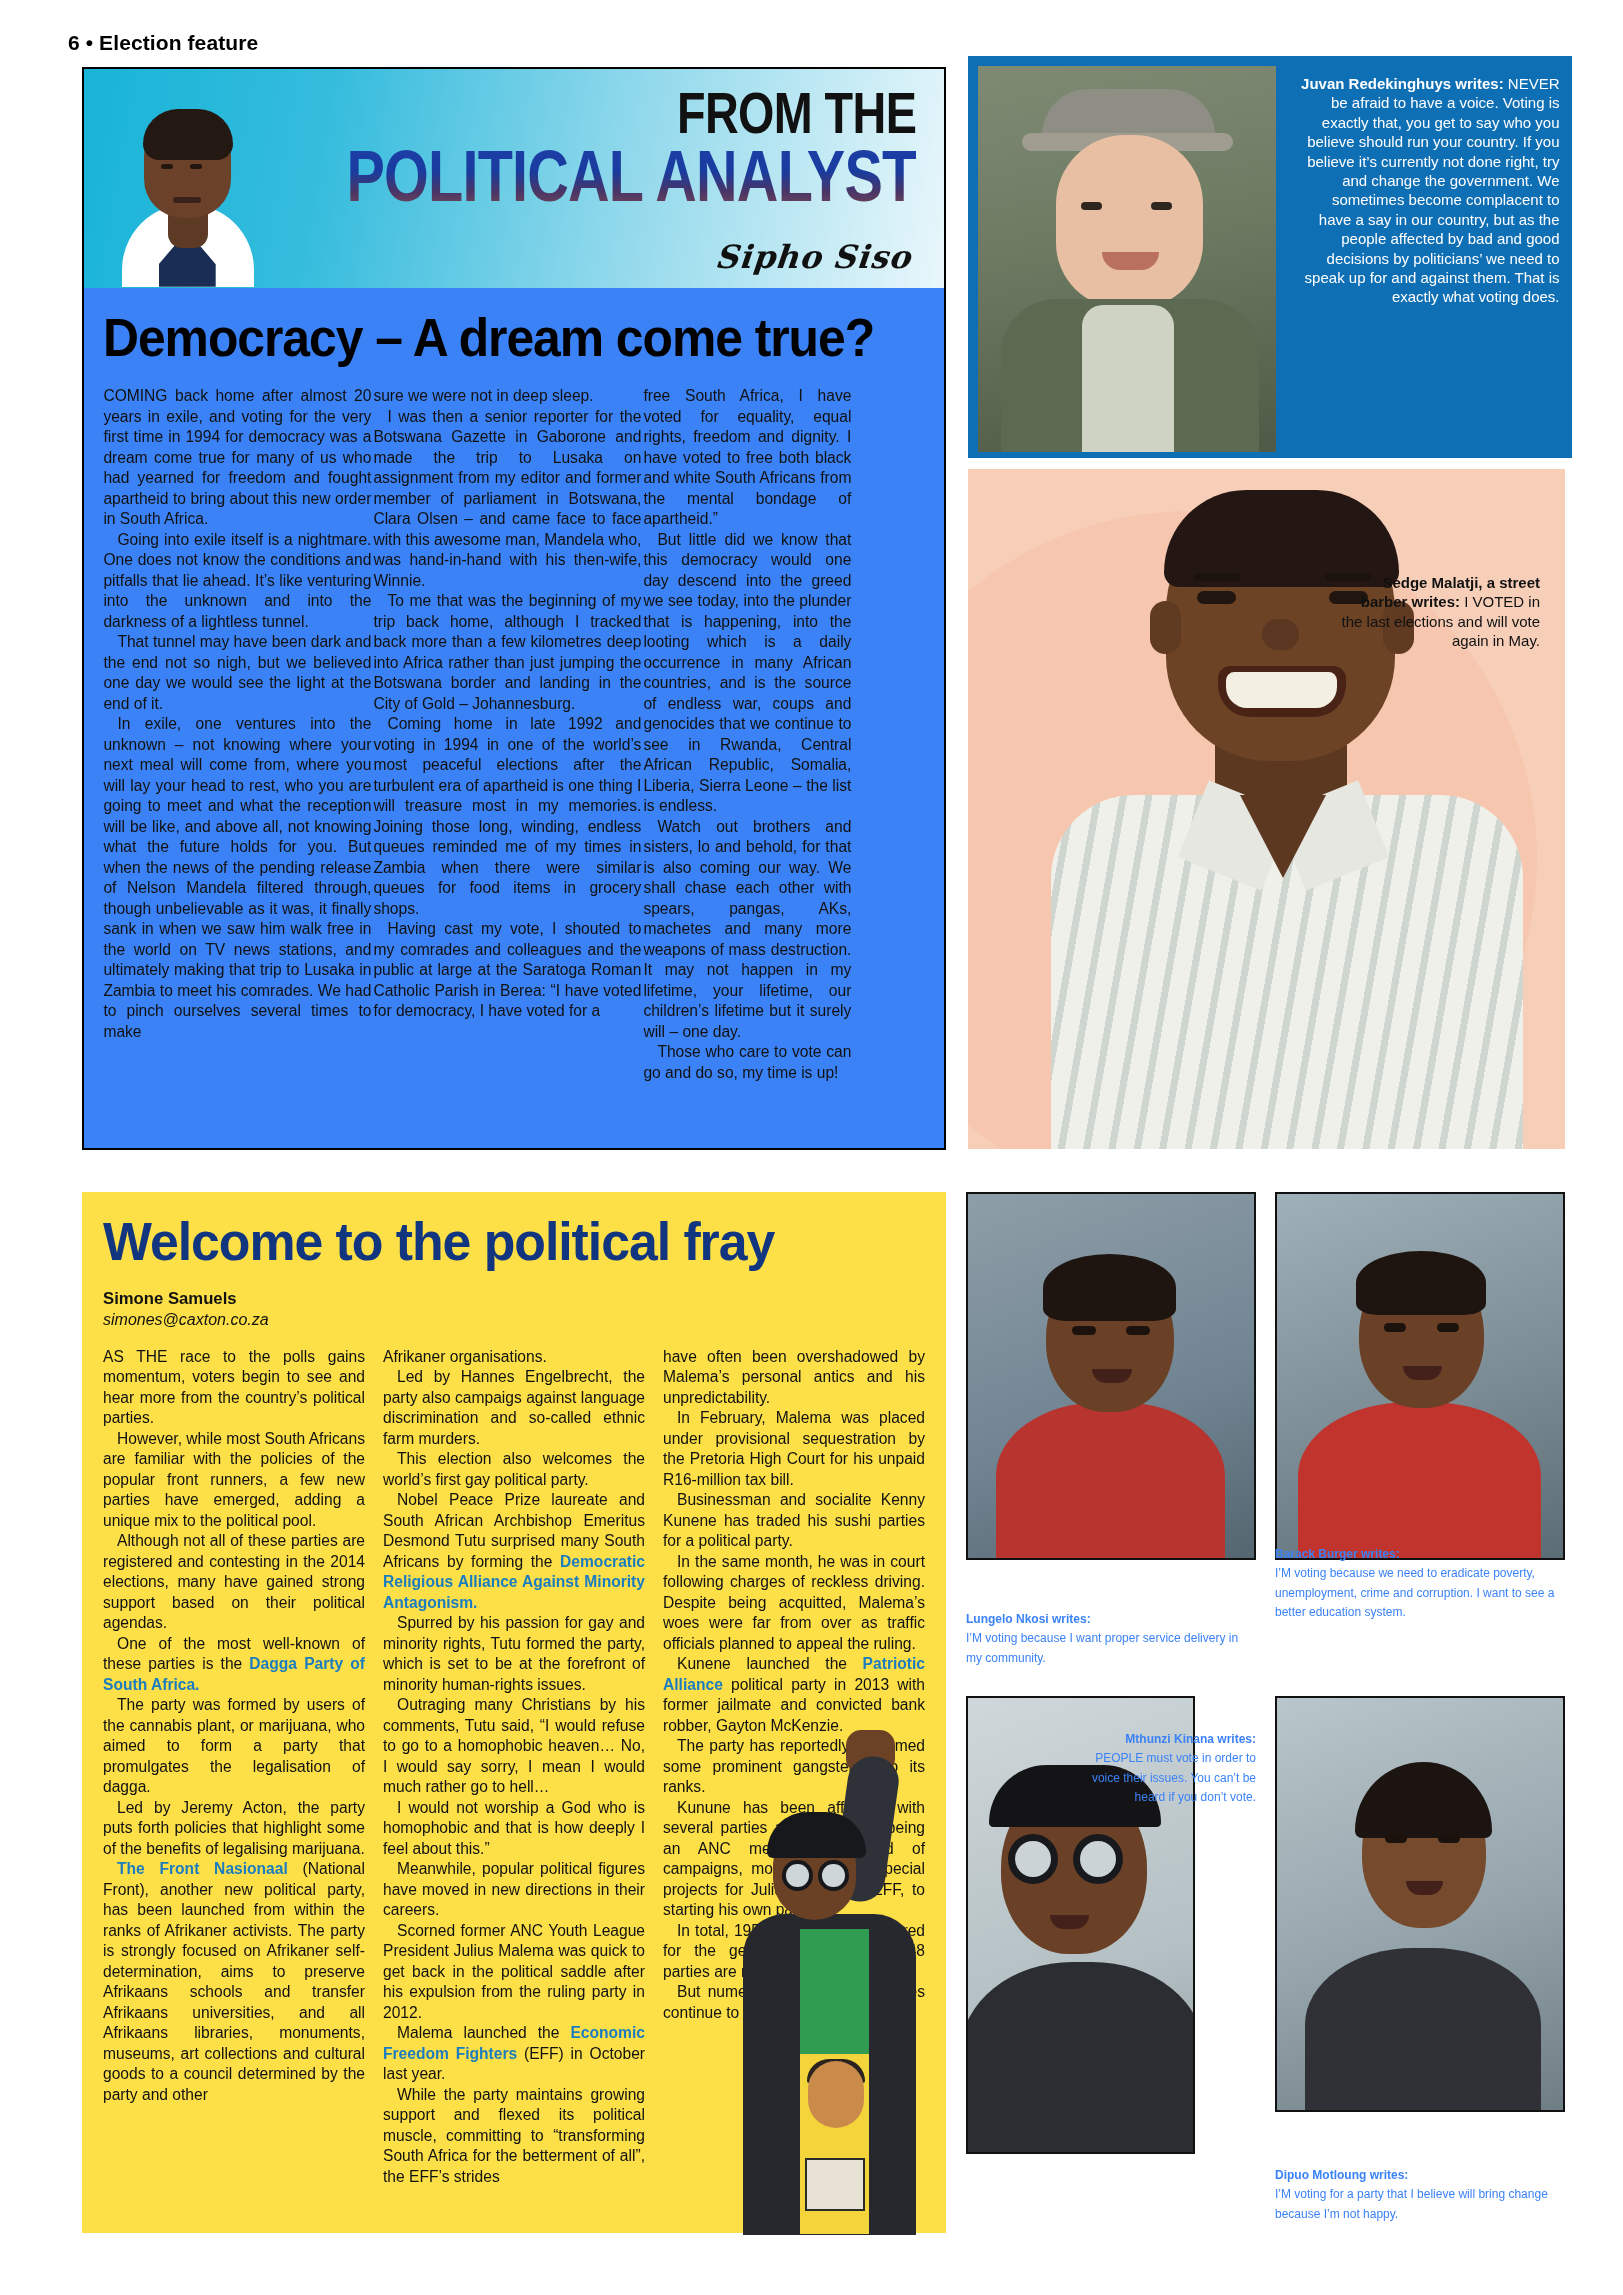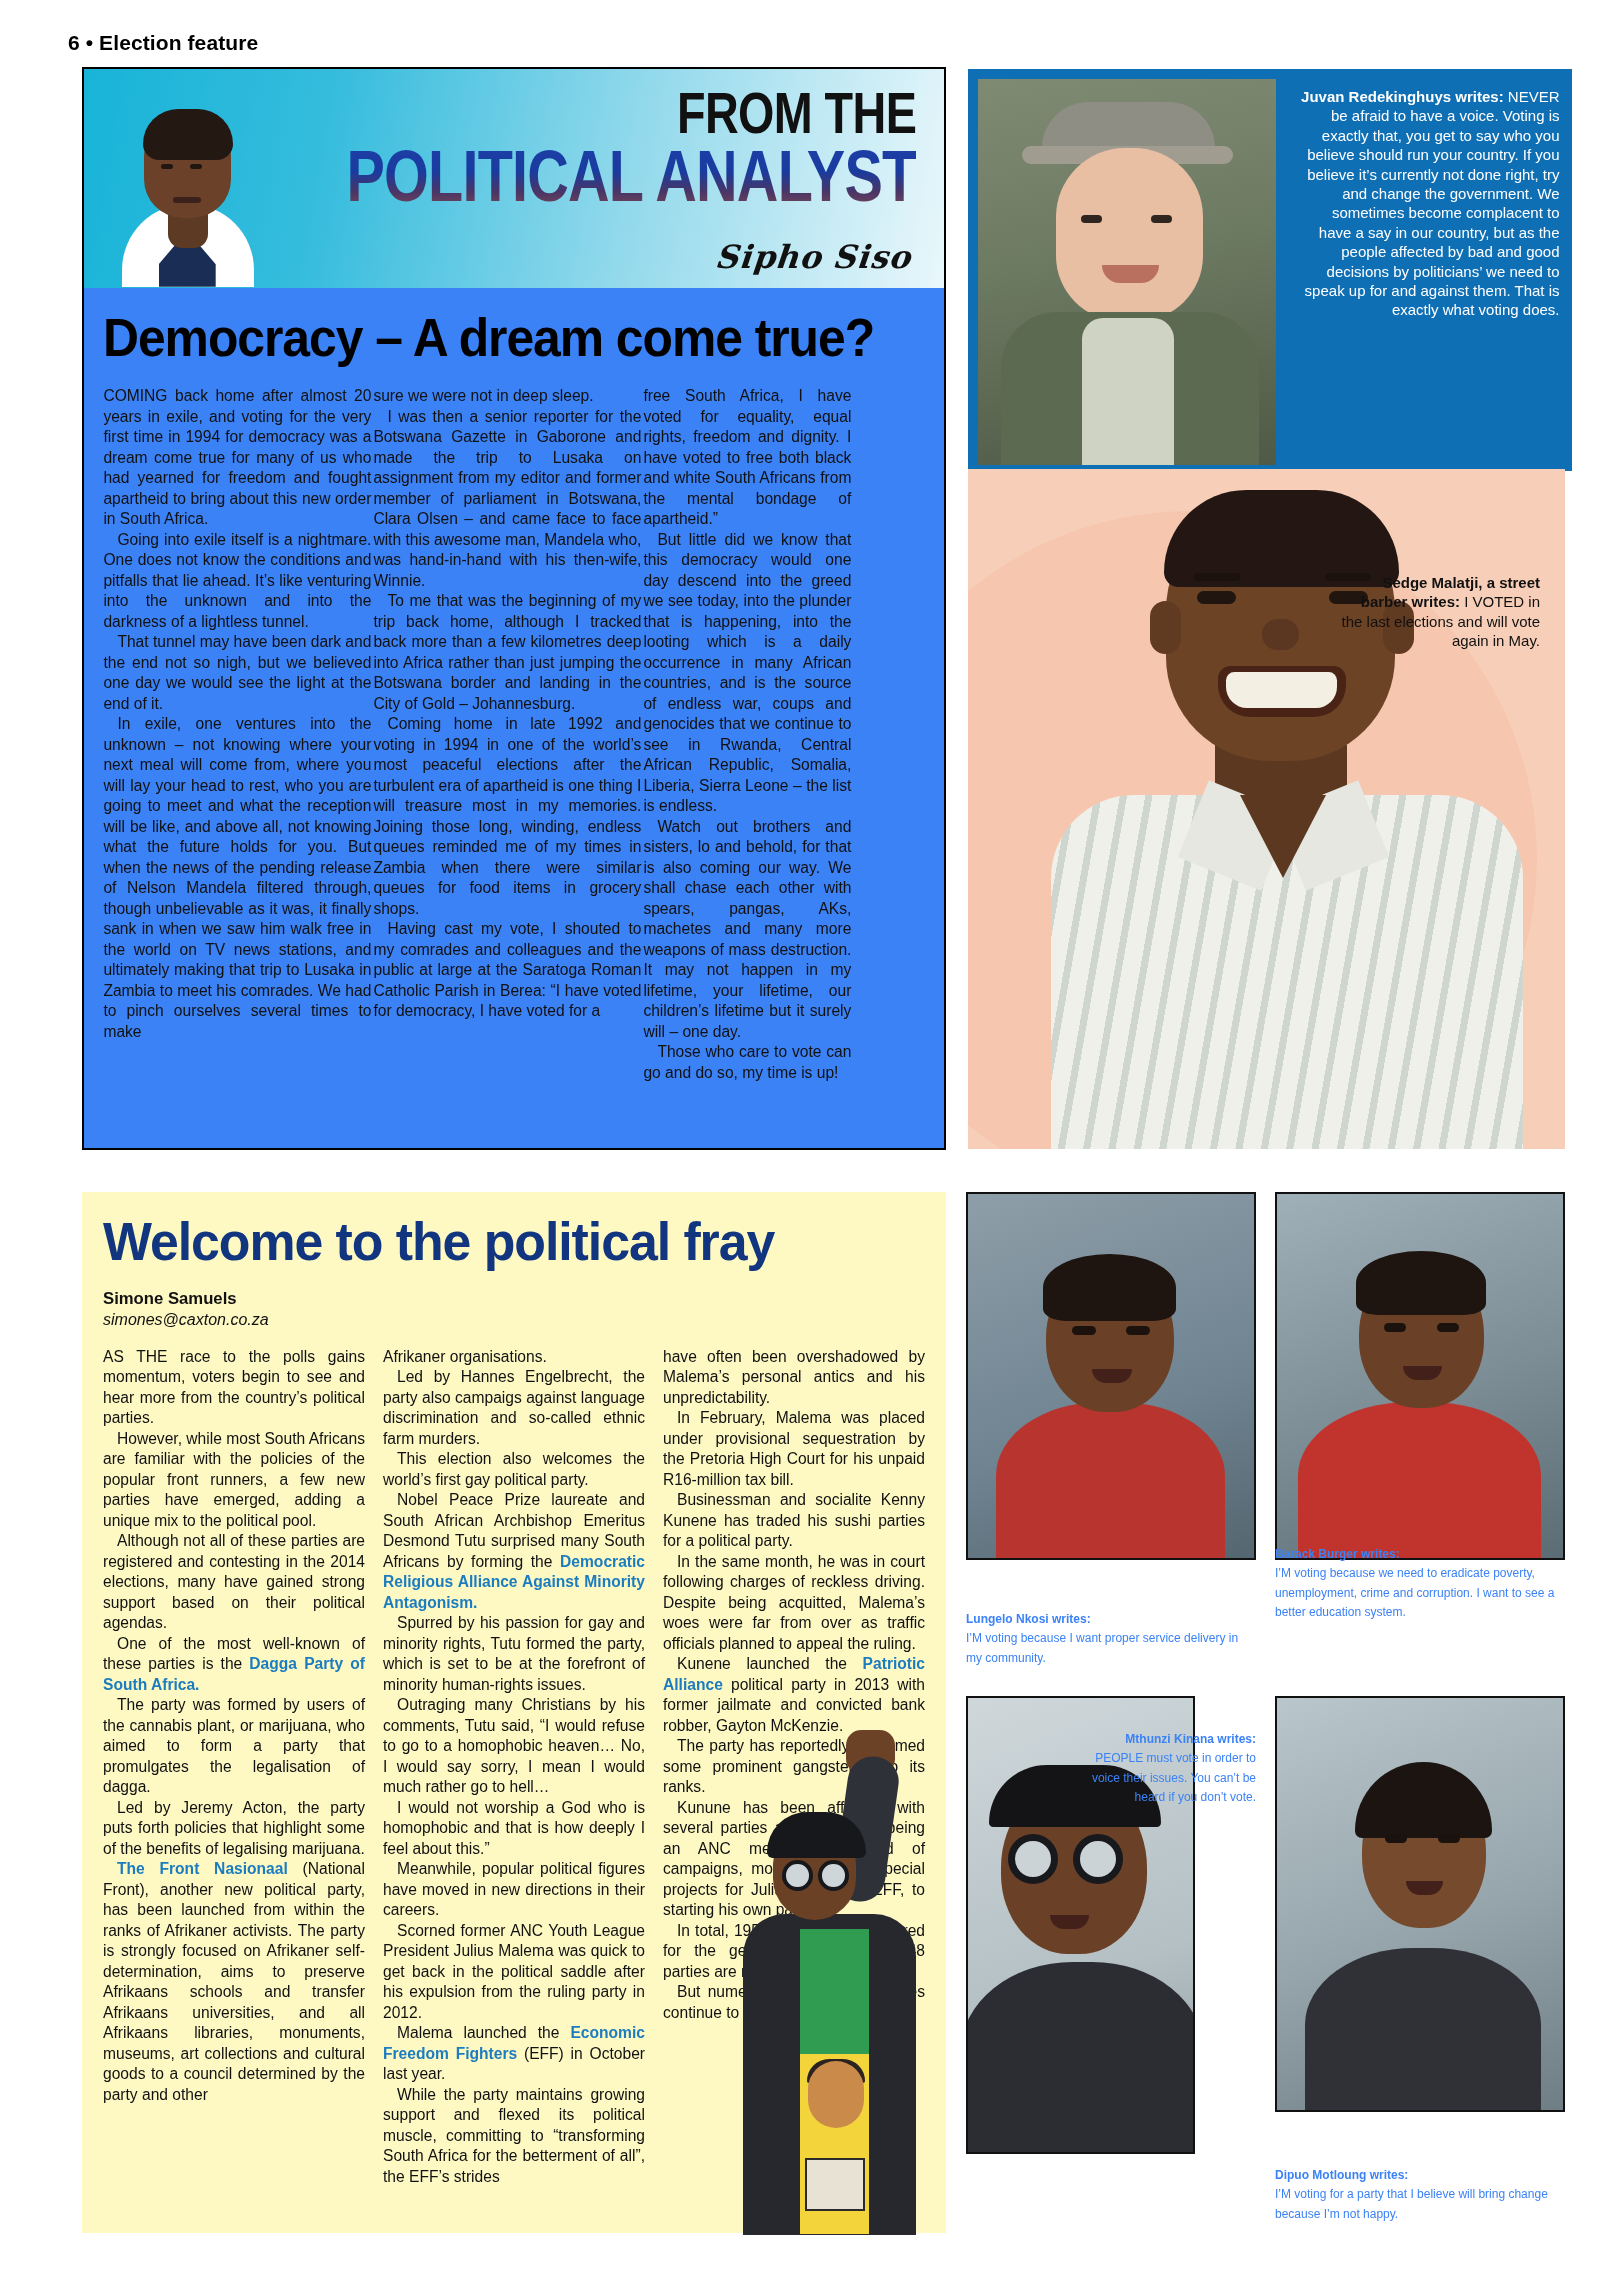--- a/index.html
+++ b/index.html
@@ -92,21 +92,21 @@
     font-family:"Liberation Sans",sans-serif;color:#111;
     text-indent:0;
   }
   .col p+p{text-indent:14px;}
 
   
   .top-cols .col.c3{width:208px;}
 
   
   .quote-blue{
-    position:absolute;left:968px;top:69px;width:604px;height:402px;
+    position:absolute;left:968px;top:56px;width:604px;height:402px;
     background:#0f6fb5;color:#fff;box-sizing:border-box;
   }
   .qb-photo{
     position:absolute;left:9.7px;top:9.7px;width:298px;height:386px;overflow:hidden;
     background:linear-gradient(170deg,#7f8a73 0%,#6d7a62 45%,#4f5a46 100%);
   }
   .qb-photo .cap{position:absolute;left:64px;top:23.6px;width:173px;height:51px;background:#8e8e84;border-radius:83px 83px 8.3px 8.3px;}
   .qb-photo .capbrim{position:absolute;left:44px;top:67px;width:211px;height:18px;background:#a09d90;border-radius:9.7px;}
   .qb-photo .face{position:absolute;left:78px;top:69px;width:147px;height:173px;background:#e8bfa3;border-radius:69px 69px 65px 65px;}
   .qb-photo .eyeL,.qb-photo .eyeR{position:absolute;width:21px;height:8.3px;background:#2f2620;border-radius:5.6px;top:136px;}
@@ -153,21 +153,21 @@
 
   .barber-cap{
     position:absolute;right:25px;top:104px;width:201px;
     font-size:15px;line-height:19.4px;text-align:right;color:#111;
   }
   .barber-cap .who{font-weight:bold;}
 
   
   .bottom-article{
     position:absolute;left:82px;top:1192px;width:864px;height:1041px;
-    background:#fef9c3;box-sizing:border-box;padding:19.4px 21px 14px 21px;
+    background:#fde047;box-sizing:border-box;padding:19.4px 21px 14px 21px;
   }
   .headline-fray{
     font-size:54px;font-weight:bold;color:#12357f;letter-spacing:-1.1px;
     font-family:"Liberation Sans",sans-serif;line-height:60px;margin:0 0 18px 0;
     transform:scaleX(.96);transform-origin:left center;
   }
   .fray-byline{font-size:16.7px;font-weight:bold;color:#111;margin:0 0 1.4px 0;}
   .fray-email{font-size:16px;font-style:italic;color:#111;margin:0 0 18px 0;}
   .bottom-cols{display:flex;gap:18px;}
   .bottom-cols .col{width:268px;}

